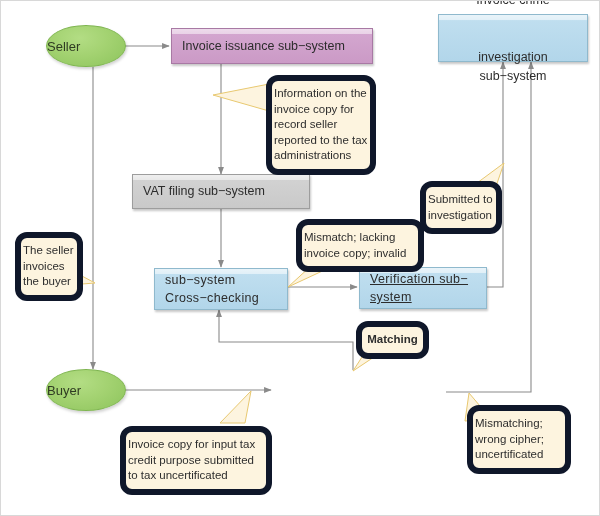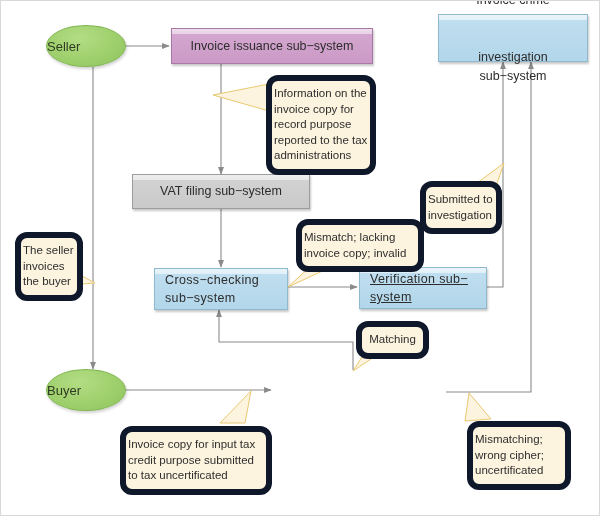--- a/index.html
+++ b/index.html
@@ -55,21 +55,21 @@
     border-color: #a879a4;
   }
   .box-gray {
     background: linear-gradient(180deg,#dedede 0%,#d2d2d2 14%,#c9c9c9 100%);
     border-color: #9d9d9d;
   }
   .box-blue {
     background: linear-gradient(180deg,#d3e8f3 0%,#bfdeef 14%,#b2d6ea 100%);
     border-color: #8fb9cd;
   }
-  .box-center { justify-content: center; text-align: center; }
+  .box-center { justify-content: flex-start; text-align: center; }
   .box-left   { justify-content: flex-start; text-align: left; }
   .wide-track { letter-spacing: 0.35px; }
 
   
   .ellipse {
     border-radius: 50%;
     text-align: center;
     font-size: 13px;
     background: radial-gradient(ellipse at 42% 30%, #b3dd84 0%, #a3d271 45%, #8dc45c 100%);
     border: 1px solid #7fb551;
@@ -147,42 +147,42 @@
     <span>investigation sub−system</span>
   </div>
 
   <div class="node box box-gray box-center" style="left:131px; top:173px; width:178px; height:35px;">
     <span class="cap"></span>
     <span>VAT filing sub−system</span>
   </div>
 
   <div class="node box box-blue box-left wide-track" style="left:153px; top:267px; width:134px; height:42px; flex-direction:column; align-items:flex-start; justify-content:center;">
     <span class="cap"></span>
+    <span>sub−system</span>
     <span>Cross−checking</span>
-    <span>sub−system</span>
   </div>
 
   <div class="node box box-blue box-left wide-track" style="left:358px; top:266px; width:128px; height:42px; flex-direction:column; align-items:flex-start; justify-content:center;text-decoration:underline;">
     <span class="cap"></span>
     <span>Verification sub−</span>
     <span>system</span>
   </div>
 
   <div class="node ellipse" style="left:45px; top:368px; width:80px; height:42px;">
     <span>Buyer</span>
   </div>
 
 
   <svg class="callout-tail" style="left:212px; top:80px; width:60px; height:40px;" viewBox="0 0 60 40">
     <path d="M 56 3 L 0 14 L 56 30 Z" fill="#fdf4df" stroke="#e8c870" stroke-width="1"></path>
   </svg>
   <div class="callout" style="left:265px; top:74px; width:110px;">
     <div>Information on the</div>
     <div>invoice copy for</div>
-    <div>record purpose</div>
+    <div>record seller</div>
     <div>reported to the tax</div>
     <div>administrations</div>
   </div>
 
   <svg class="callout-tail" style="left:62px; top:265px; width:40px; height:25px;" viewBox="0 0 40 25">
     <path d="M 4 2 L 32 17 L 6 19 Z" fill="#fdf4df" stroke="#e8c870" stroke-width="1"></path>
   </svg>
   <div class="callout" style="left:14px; top:231px; width:68px;">
     <div>The seller</div>
     <div>invoices</div>
@@ -201,35 +201,35 @@
     <path d="M 33 2 L 6 22 L 20 40 Z" fill="#fdf4df" stroke="#e8c870" stroke-width="1"></path>
   </svg>
   <div class="callout" style="left:419px; top:180px; width:82px;">
     <div>Submitted to</div>
     <div>investigation</div>
   </div>
 
   <svg class="callout-tail" style="left:346px; top:340px; width:34px; height:34px;" viewBox="0 0 34 34">
     <path d="M 24 2 L 6 30 L 30 14 Z" fill="#fdf4df" stroke="#e8c870" stroke-width="1"></path>
   </svg>
-  <div class="callout" style="left:355px; top:320px; width:73px; text-align:center;">
+  <div class="callout" style="left:355px; top:320px; width:73px; text-align:center;font-weight:bold;">
     <div>Matching</div>
   </div>
 
   <svg class="callout-tail" style="left:216px; top:388px; width:46px; height:42px;" viewBox="0 0 46 42">
     <path d="M 34 2 L 3 34 L 28 34 Z" fill="#fdf4df" stroke="#e8c870" stroke-width="1"></path>
   </svg>
   <div class="callout" style="left:119px; top:425px; width:152px;">
     <div>Invoice copy for input tax</div>
     <div>credit purpose submitted</div>
     <div>to tax uncertificated</div>
   </div>
 
   <svg class="callout-tail" style="left:460px; top:390px; width:40px; height:40px;" viewBox="0 0 40 40">
     <path d="M 8 2 L 4 30 L 30 28 Z" fill="#fdf4df" stroke="#e8c870" stroke-width="1"></path>
   </svg>
-  <div class="callout" style="left:466px; top:420px; width:104px;">
+  <div class="callout" style="left:466px; top:404px; width:104px;">
     <div>Mismatching;</div>
     <div>wrong cipher;</div>
     <div>uncertificated</div>
   </div>
 
 </div>
 
 </body></html>

